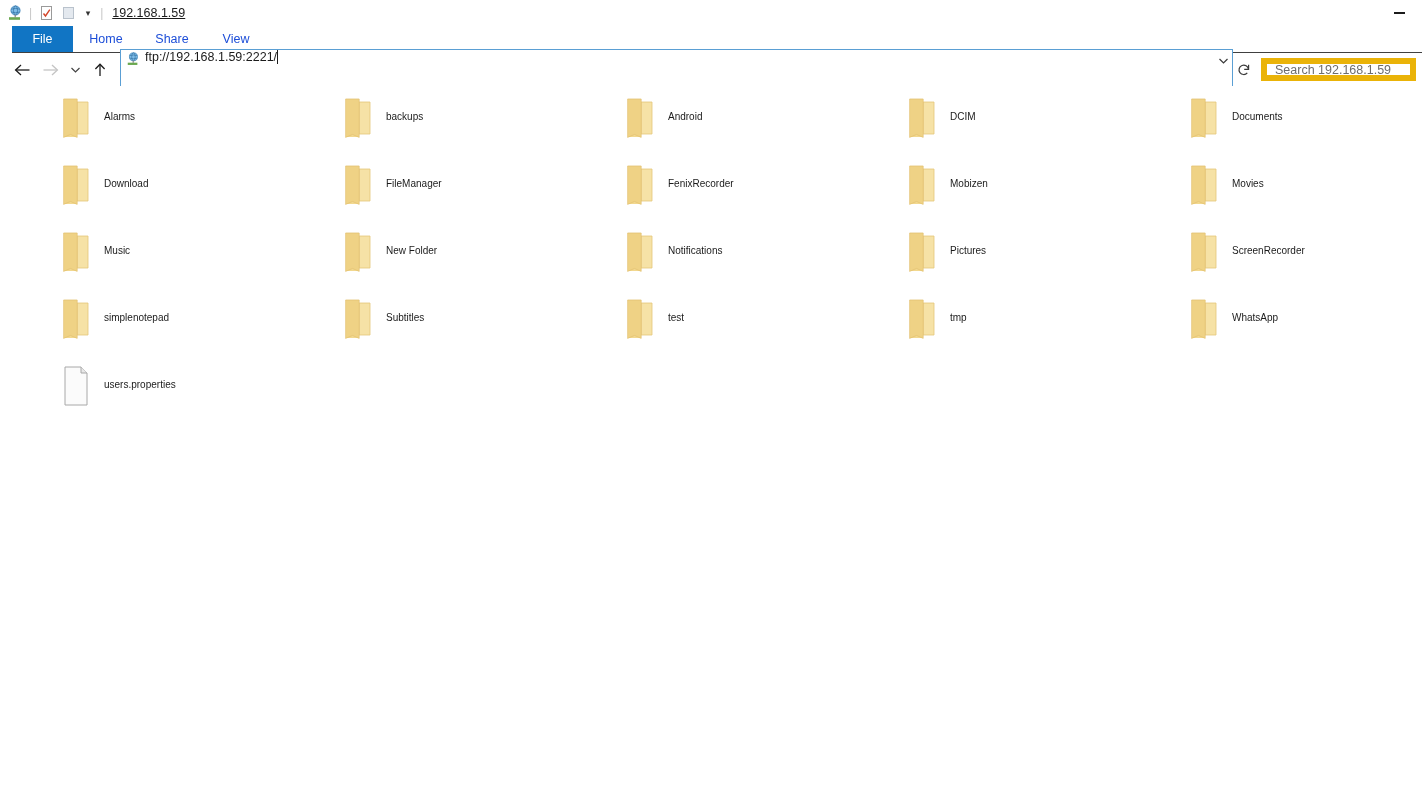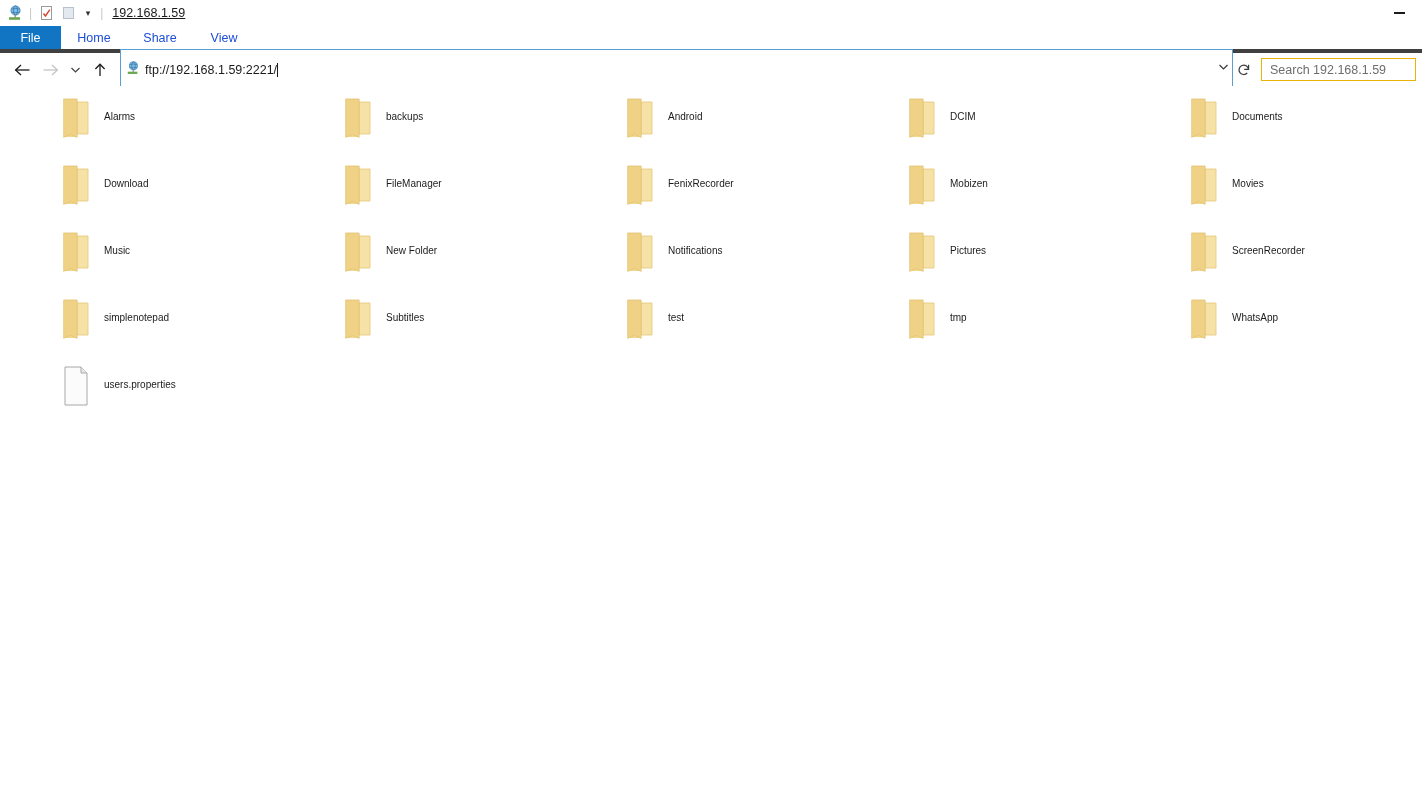--- a/index.html
+++ b/index.html
@@ -47,22 +47,23 @@
   }
   .min-glyph {
     display: block; width: 11px; height: 2px; background: #1b1b1b;
   }
 
   
   .ribbon {
     height: 27px;
     display: flex;
     align-items: stretch;
-    border-bottom: 4px solid #404040;
-    background: #ffffff;
+    border-bottom: 1px solid #404040;
+    background: #ffffff;
+    margin-left: 12px;
   }
   .tab {
     display: flex; align-items: center; justify-content: center;
     font-size: 12.5px; color: #1d4ed8;
     padding: 0 16px;
     white-space: nowrap;
   }
   .tab.file {
     background: #1175c4; color: #ffffff;
     min-width: 61px; padding: 0 14px;
@@ -86,21 +87,21 @@
   }
   .nav-btn.disabled { color: #c4c4c4; }
   .nav-btn.small { width: 22px; }
 
   .addressbar {
     flex: 1;
     height: 41px;
     margin-left: 6px;
     border: 1px solid #5a9fd4;
     background: #ffffff;
-    display: flex; align-items: flex-end;
+    display: flex; align-items: flex-start;
     padding: 0 0 12px 3px;
     min-width: 0;
   }
   .addr-icon {
     width: 18px; height: 18px;
     display: flex; align-items: center; justify-content: center;
     flex: 0 0 auto;
   }
   .addr-text {
     font-size: 12.5px; color: #1b1b1b;
@@ -121,21 +122,21 @@
     flex: 0 0 auto;
   }
   .refresh-btn {
     width: 22px; height: 23px;
     display: flex; align-items: center; justify-content: center;
     color: #3a3a3a;
     flex: 0 0 auto;
   }
   .searchbox {
     width: 155px; height: 23px;
-    border: 1px solid #eab308;
+    border: 6px solid #eab308;
     background: #ffffff;
     display: flex; align-items: center;
     padding: 0 8px;
     margin-left: 6px;
     flex: 0 0 auto;
   }
   .search-placeholder {
     font-size: 12.5px; color: #6d6d6d;
     white-space: nowrap; overflow: hidden;
   }

